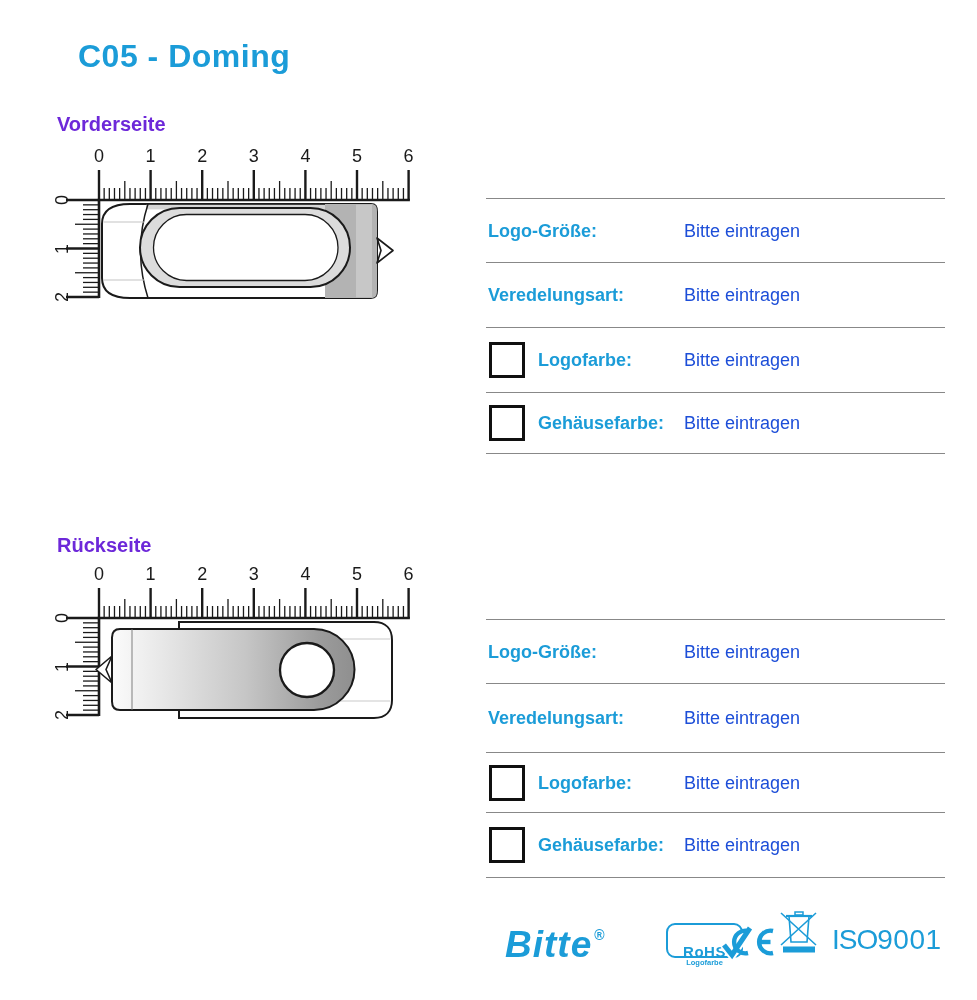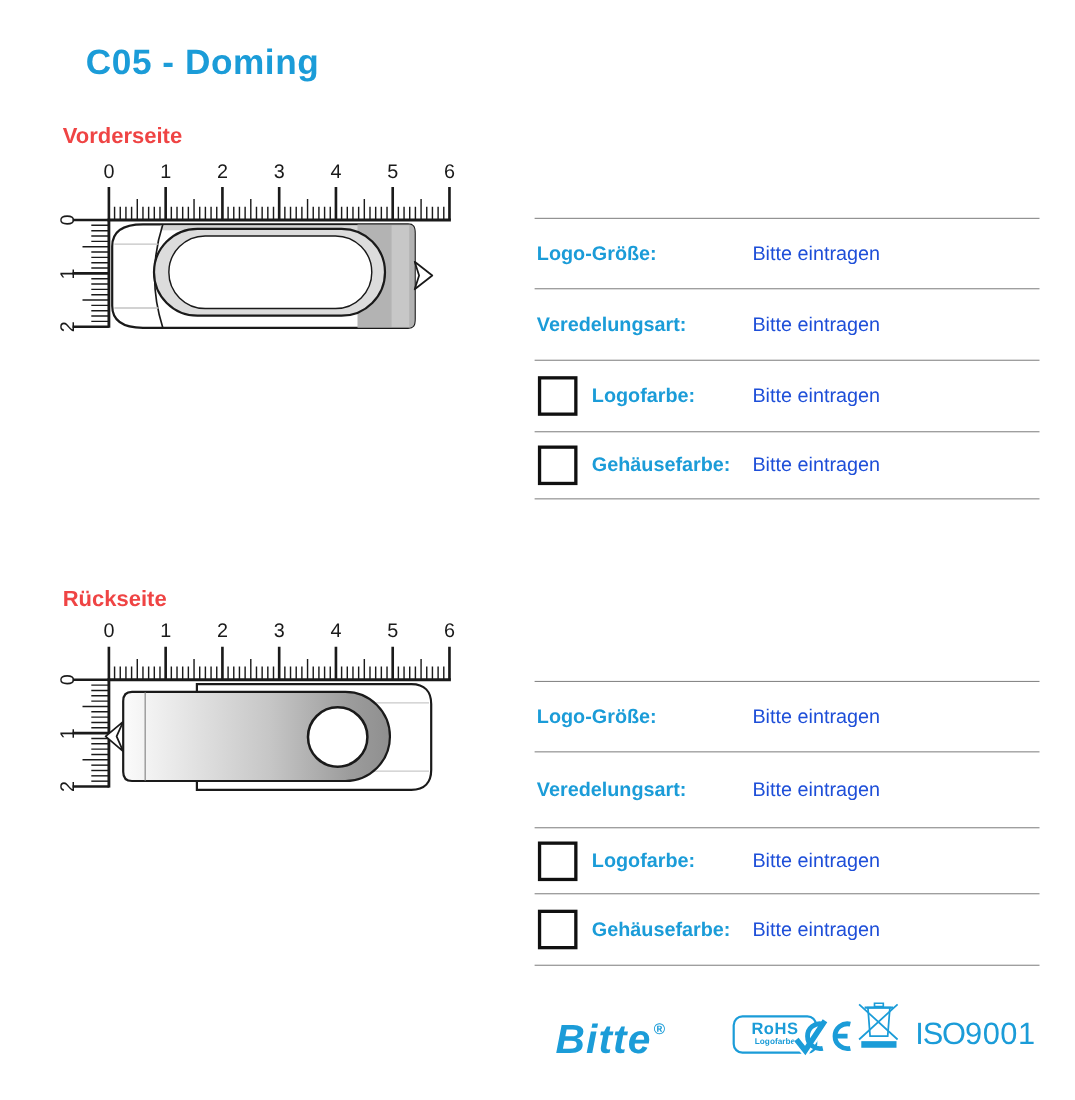--- a/index.html
+++ b/index.html
@@ -3,21 +3,21 @@
 <meta charset="utf-8">
 <style>
   :root { --accent:#1b9cd8; --ink:#1e1e1e; --line:#888; }
   * { box-sizing:border-box; }
   html,body { margin:0; padding:0; background:#fff; }
   body { font-family:"Liberation Sans", sans-serif; color:var(--ink); }
   #page { position:relative; width:977px; height:1000px; background:#fff; overflow:hidden; }
 
   .page-title { position:absolute; left:57px; top:38px; font-size:32px; font-weight:bold;
                 color:var(--accent); letter-spacing:0.5px;margin-left:21px; }
-  .section-heading { position:absolute; left:57px; font-size:20px; font-weight:bold; color:#ef4444; }
+  .section-heading { position:absolute; left:57px; font-size:20px; font-weight:bold; color:#6d28d9; }
 
   .diagram { position:absolute; left:40px; width:390px; }
   .diagram svg { display:block; }
   .num { position:absolute; font-size:18px; color:#1a1a1a; transform:translate(-50%,-50%); }
   .vnum { transform:translate(-50%,-50%) rotate(-90deg); }
 
   .form-block { position:absolute; left:486px; width:459px; border-bottom:1px solid var(--line); }
   .form-row { position:relative; border-top:1px solid var(--line);text-align:right; }
   .form-row .label { position:absolute; left:2px; top:50%; transform:translateY(-50%);
                      color:var(--accent); font-weight:bold; font-size:18px; }
@@ -26,21 +26,21 @@
                      font-size:18px; color:#1d4ed8; }
   .checkbox { position:absolute; left:3px; top:50%; transform:translateY(-50%);
               width:36px; height:36px; border:3px solid #101010; background:#fff; }
 
   .footer { position:absolute; left:0; top:0; }
   .brand { position:absolute; left:505px; top:924px; color:var(--accent);
            font-size:37px; font-weight:bold; font-style:italic; letter-spacing:1px; }
   .brand sup { font-size:14px; font-style:normal; position:relative; top:-4px; left:2px; }
   .rohs-box { position:absolute; left:666px; top:923px; width:77px; height:35px;
               border:2.5px solid var(--accent); border-radius:9px; color:var(--accent);
-              text-align:center; padding-top:4px; }
+              text-align:center; padding-top:20px; }
   .rohs-title { font-size:15px; font-weight:bold; line-height:14px; letter-spacing:0.5px; }
   .rohs-sub { font-size:7.5px; font-weight:bold; line-height:8px; }
   .logo-svg { position:absolute; }
   .iso { position:absolute; left:832px; top:924px; color:var(--accent); font-size:28px; }
   .iso .iso-reg { font-weight:400; letter-spacing:-1px; }
   .iso .iso-bold { font-weight:400; letter-spacing:0.5px; }
 </style>
 </head>
 <body>
 

